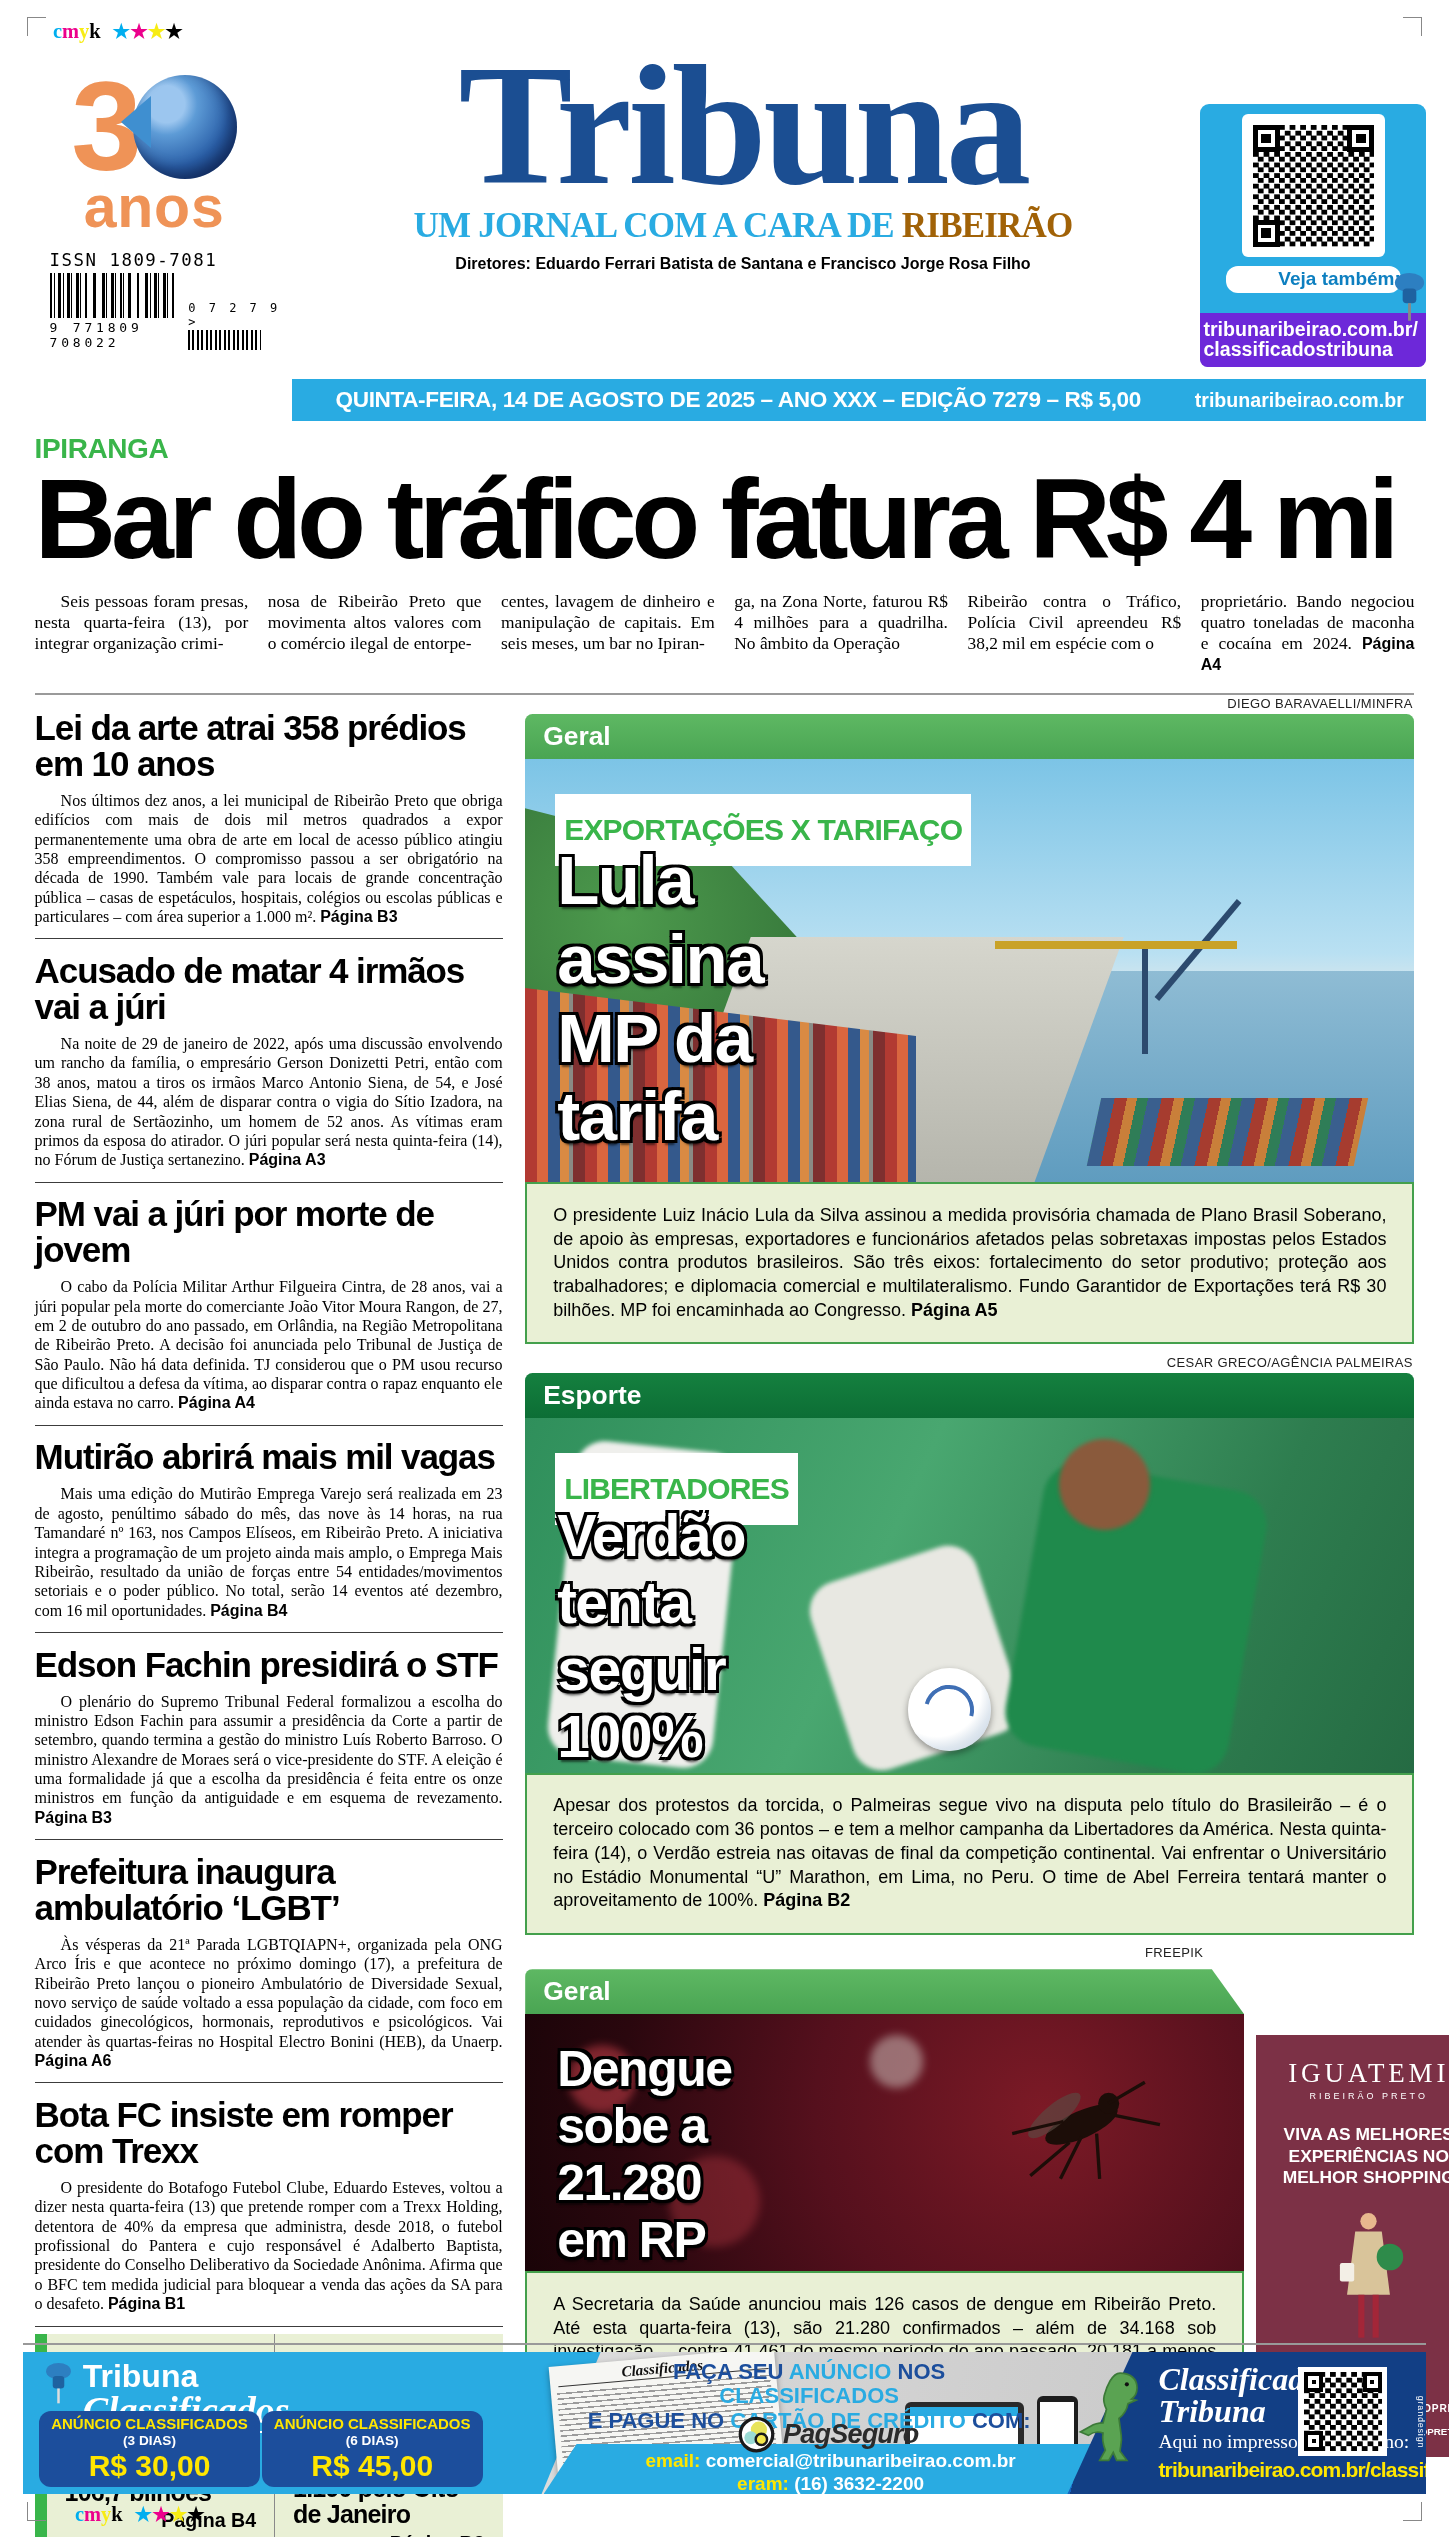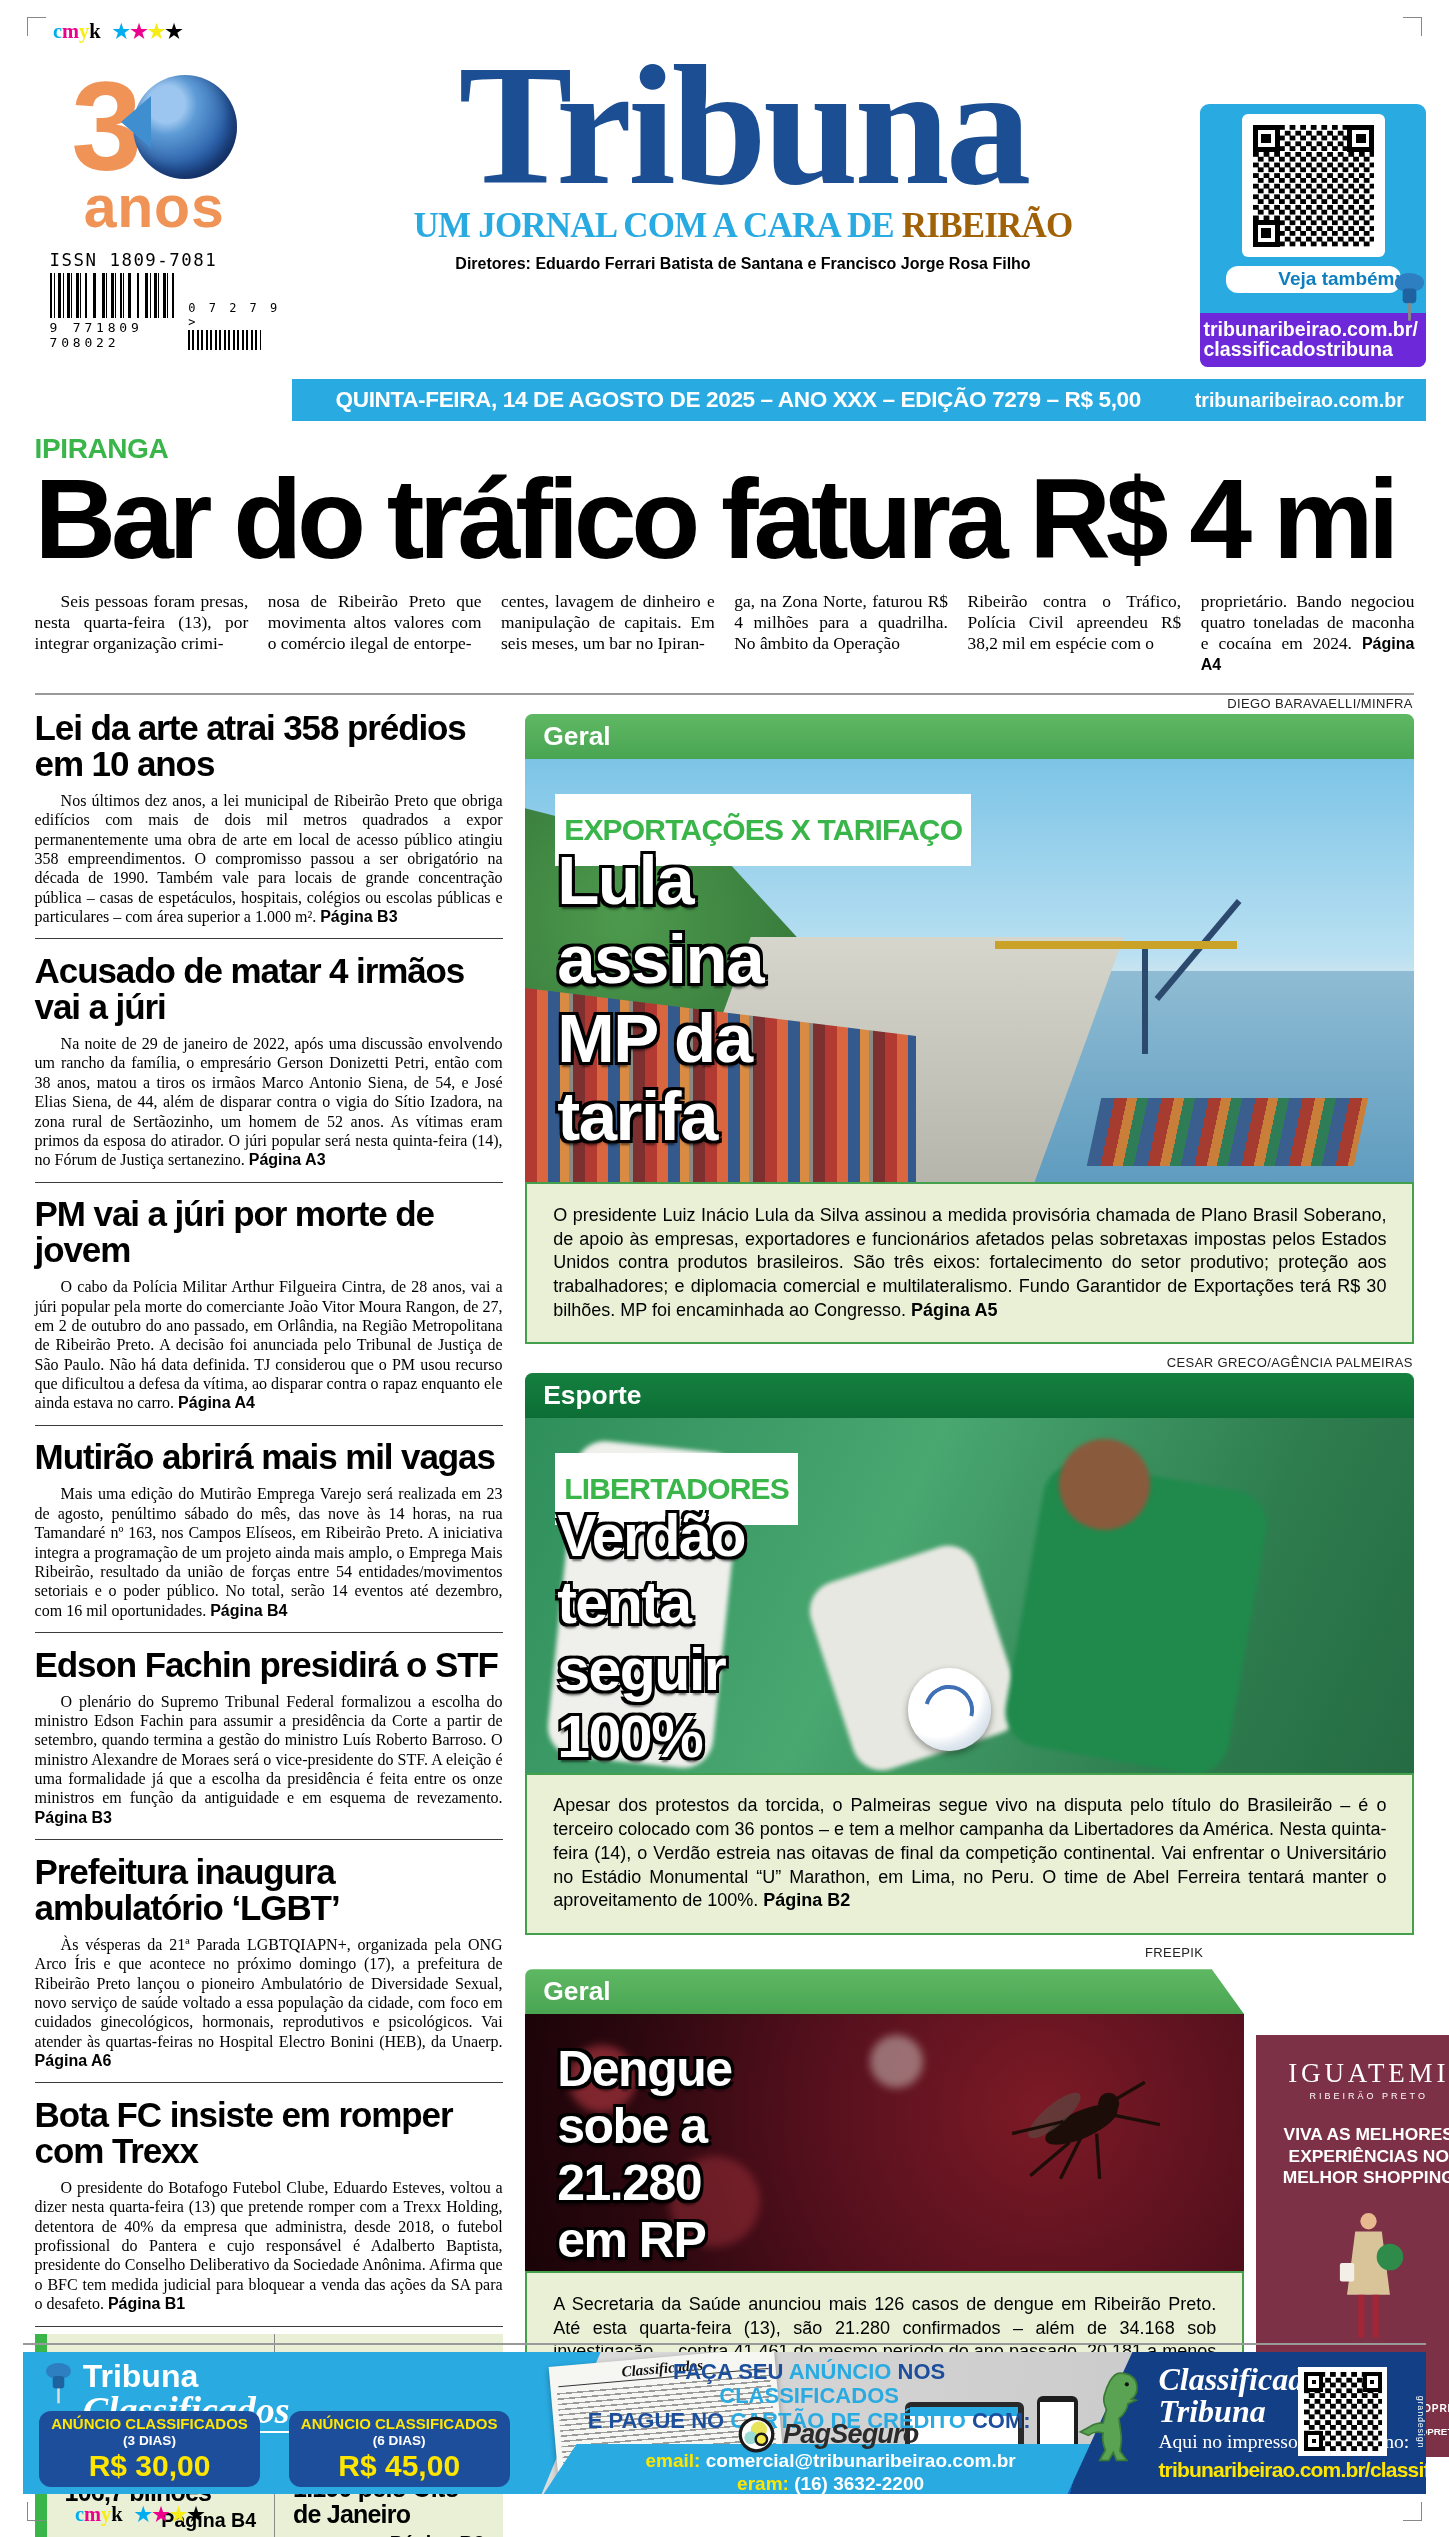--- a/index.html
+++ b/index.html
@@ -157,21 +157,21 @@
   
   .rule-bottom{position:absolute;left:22.6px;right:22.6px;bottom:193px;border-top:2.3px solid #999}
   .banner{position:absolute;left:22.6px;right:22.6px;bottom:44px;height:142px;overflow:hidden;
           background:linear-gradient(100deg,#ececec 0%,#d2d2d2 60%,#c4c4c4 100%)}
   .b-left{position:absolute;left:0;top:0;bottom:0;width:604px;background:#29abe2;
           clip-path:polygon(0 0,578px 0,519px 100%,0 100%)}
   .b-logo{display:flex;align-items:flex-start;gap:7.5px;padding:9px 0 0 19.6px;color:#fff}
   .b-l1{font-weight:bold;font-size:32px;line-height:.95}
   .b-l2{font-family:"Liberation Serif",serif;font-style:italic;font-weight:bold;font-size:38px;
         line-height:1;border-bottom:2.3px solid #fff;padding-bottom:1.5px}
-  .b-buttons{position:absolute;left:16.6px;bottom:7.5px;display:flex;gap:29px}
+  .b-buttons{position:absolute;left:16.6px;bottom:7.5px;display:flex;gap:2px}
   .b-btn{background:#1c4e9c;border-radius:12px;color:#ffe600;text-align:center;padding:4.5px 12px 6px;min-width:195px}
   .b-btn .lbl{font-size:15px;font-weight:bold}
   .b-btn .sub{color:#fff;font-size:13.6px;font-weight:bold;margin-top:0.8px}
   .b-btn .price{font-size:30px;font-weight:bold;line-height:1;margin-top:2.3px}
   .np{position:absolute;background:#f6f6f3;box-shadow:0 2.3px 6px rgba(0,0,0,.35);overflow:hidden}
   .np .nphead{font-family:"Liberation Serif",serif;font-style:italic;font-weight:bold;font-size:15px;
         text-align:center;border-bottom:1.5px solid #333;margin:3px 7.5px 1.5px;color:#111}
   .np .nptxt{position:absolute;left:6px;right:6px;top:26px;bottom:4.5px;
         background:repeating-linear-gradient(0deg,#9b9b9b 0 1.5px,transparent 1.5px 5.3px),
                    repeating-linear-gradient(90deg,transparent 0 35px,#f6f6f3 35px 39px)}

